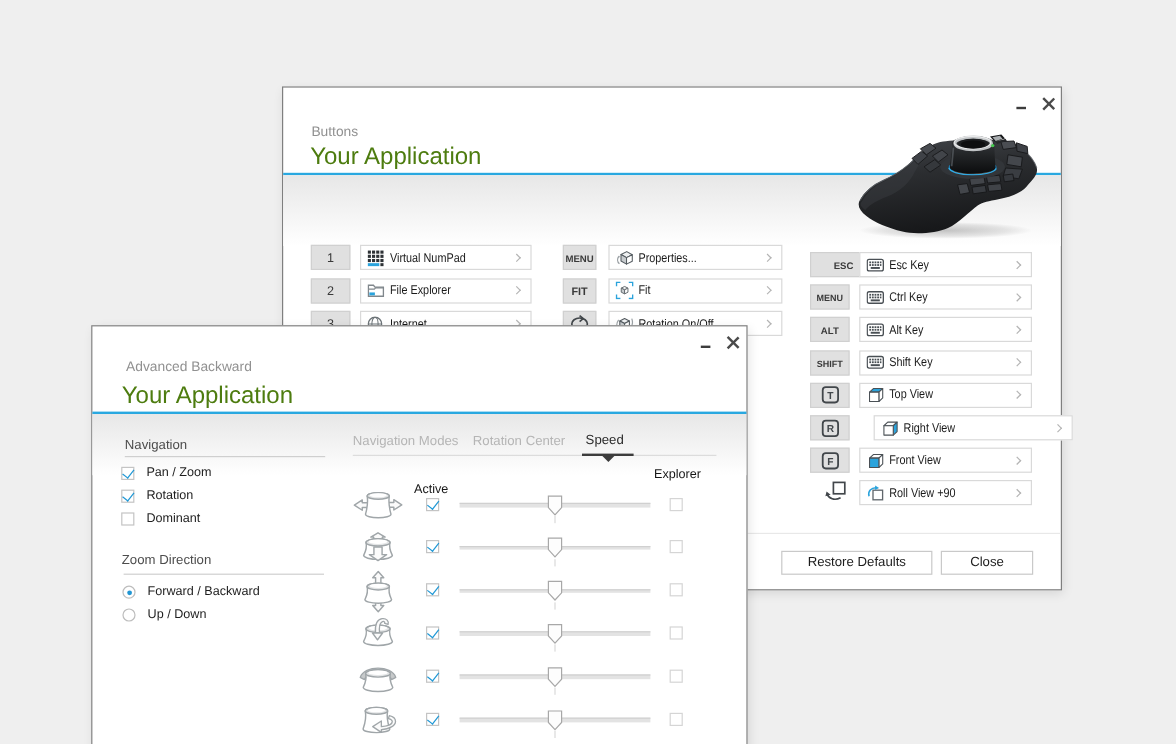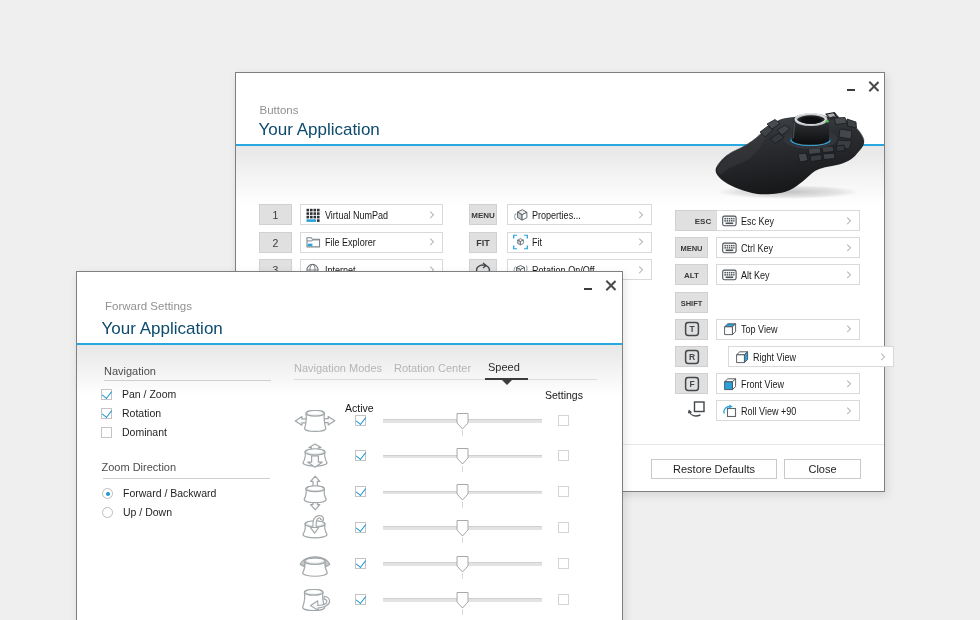--- a/index.html
+++ b/index.html
@@ -2,21 +2,21 @@
 <html><head>
 <meta charset="utf-8">
 <style>
 html,body{margin:0;padding:0}
 body{width:980px;height:620px;background:#efefef;font-family:"Liberation Sans",sans-serif;position:relative;overflow:hidden}
 .win{position:absolute;background:#fff;border:1px solid #7f7f7f;box-shadow:2px 3px 9px rgba(0,0,0,.11)}
 .abs{position:absolute}
 .blueline{position:absolute;left:0;width:100%;height:2px;background:#29a8e0}
 .grad{position:absolute;left:0;width:100%;background:linear-gradient(#e7e7e7,#ffffff)}
 .subt{position:absolute;font-size:11.5px;color:#919191}
-.title{position:absolute;font-size:17px;color:#0c4a6e}
+.title{position:absolute;font-size:20px;color:#4d7c0f}
 .mindash{position:absolute;width:8px;height:2px;background:#3c3c3c}
 .closex{position:absolute;width:10px;height:10px}
 .closex:before,.closex:after{content:"";position:absolute;left:4.3px;top:-1px;width:1.5px;height:13px;background:#4a4a4a}
 .closex:before{transform:rotate(45deg)}
 .closex:after{transform:rotate(-45deg)}
 .badge{position:absolute;background:#e0e0e0;border:1px solid #d0d0d0;box-sizing:border-box;text-align:center;color:#3a3a3a}
 .field{position:absolute;background:#fff;border:1px solid #d9d9d9;box-sizing:border-box;font-size:10.5px;color:#1a1a1a}
 .field .lbl{position:absolute;left:24px;top:50%;transform:translateY(-50%) scaleX(0.86);transform-origin:0 50%;white-space:nowrap}
 .field .fic{position:absolute;left:5px;top:50%;transform:translateY(-50%)}
 .chev{position:absolute;right:9px;top:50%;width:4.2px;height:4.2px;border-top:1.3px solid #b4b4b4;border-right:1.3px solid #b4b4b4;transform:translateY(-50%) rotate(45deg)}
@@ -262,20 +262,40 @@
           <rect x="6.8" y="6.6" width="1.5" height="1.5"></rect>
           <rect x="9" y="6.6" width="1.5" height="1.5"></rect>
           <rect x="11.2" y="6.6" width="1.3" height="1.5"></rect>
           <rect x="3.6" y="9" width="7.6" height="1.6"></rect>
         </g>
       </svg>
       <span class="lbl">Alt Key</span>
       <span class="chev"></span>
     </div>
 <div class="badge" style="left:439px;top:218.6px;width:33px;height:21px;font-size:7.5px;font-weight:bold;line-height:21px">SHIFT</div>
+<div class="field" style="left:480px;top:218.6px;width:144px;height:21px">
+      <svg class="fic" width="15" height="15" viewBox="0 0 15 15">
+        <rect x="0.7" y="2.6" width="13.4" height="9.6" rx="1.6" fill="#fff" stroke="#494f54" stroke-width="1.1"></rect>
+        <g fill="#494f54">
+          <rect x="2.4" y="4.4" width="1.5" height="1.5"></rect>
+          <rect x="4.6" y="4.4" width="1.5" height="1.5"></rect>
+          <rect x="6.8" y="4.4" width="1.5" height="1.5"></rect>
+          <rect x="9" y="4.4" width="1.5" height="1.5"></rect>
+          <rect x="11.2" y="4.4" width="1.3" height="1.5"></rect>
+          <rect x="2.4" y="6.6" width="1.5" height="1.5"></rect>
+          <rect x="4.6" y="6.6" width="1.5" height="1.5"></rect>
+          <rect x="6.8" y="6.6" width="1.5" height="1.5"></rect>
+          <rect x="9" y="6.6" width="1.5" height="1.5"></rect>
+          <rect x="11.2" y="6.6" width="1.3" height="1.5"></rect>
+          <rect x="3.6" y="9" width="7.6" height="1.6"></rect>
+        </g>
+      </svg>
+      <span class="lbl">Shift Key</span>
+      <span class="chev"></span>
+    </div>
 <div class="badge" style="left:439px;top:245.8px;width:33px;height:21px">
       <svg class="bic" width="16" height="16" viewBox="0 0 16 16">
         <rect x="1.6" y="1.6" width="12.8" height="12.8" rx="2.6" fill="none" stroke="#42474b" stroke-width="1.5"></rect>
         <text x="8" y="11.3" text-anchor="middle" font-family="Liberation Sans,sans-serif" font-size="8.5" font-weight="bold" fill="#42474b">T</text>
       </svg>
     </div>
 <div class="field" style="left:480px;top:245.8px;width:144px;height:21px">
       <svg class="fic" width="15" height="15" viewBox="0 0 15 15">
         <path d="M2.6 5.3 L5.8 2.3 L13.6 2.3 L10.4 5.3 z" fill="#2aa3dc" stroke="#4a5055" stroke-width="0.9" stroke-linejoin="round"></path>
         <path d="M10.4 5.3 L13.6 2.3 L13.6 10.1 L10.4 13.1 z" fill="#fff" stroke="#4a5055" stroke-width="0.9" stroke-linejoin="round"></path>
@@ -328,21 +348,21 @@
         <path d="M7.3 0.6 L10.6 2.6 L7.2 4.4 z" fill="#2aa3dc"></path>
       </svg>
       <span class="lbl">Roll View +90</span>
       <span class="chev"></span>
     </div>
 <div class="abs" style="left:0;top:371px;width:100%;height:1px;background:#e8e8e8"></div>
 <div class="btn" style="left:415px;top:386px;width:126px;height:20px;line-height:19px">Restore Defaults</div>
 <div class="btn" style="left:548px;top:386px;width:77px;height:20px;line-height:19px">Close</div>
 </div>
 <div class="win" id="frontwin" style="left:76px;top:271px;width:545px;height:360px">
-<div class="subt" style="left:28px;top:28px">Forward Settings</div>
+<div class="subt" style="left:28px;top:28px">Advanced Backward</div>
 <div class="title" style="left:24.5px;top:47px">Your Application</div>
 <div class="mindash" style="left:507px;top:16px"></div>
 <div class="closex" style="left:529px;top:8px"></div>
 <div class="blueline" style="top:71px"></div>
 <div class="grad" style="top:73px;height:51px"></div>
 <div class="seclbl" style="left:27px;top:93px">Navigation</div>
 <div class="secline" style="left:27px;top:107.5px;width:167px"></div>
 <div class="cb on" style="left:24px;top:117px"></div>
 <div class="lab" style="left:45px;top:116px">Pan / Zoom</div>
 <div class="cb on" style="left:24px;top:136px"></div>
@@ -355,21 +375,21 @@
 <div class="lab" style="left:46px;top:215px">Forward / Backward</div>
 <div class="radio " style="left:25px;top:235px"></div>
 <div class="lab" style="left:46px;top:234px">Up / Down</div>
 <div class="tab" style="left:217px;top:89.5px">Navigation Modes</div>
 <div class="tab" style="left:317px;top:89.5px">Rotation Center</div>
 <div class="tab" style="left:411px;top:88.5px;color:#2c2c2c">Speed</div>
 <div class="abs" style="left:217px;top:107px;width:303px;height:1px;background:#dcdcdc"></div>
 <div class="abs" style="left:408px;top:105.5px;width:43px;height:2.5px;background:#3c3c3c"></div>
 <div class="abs" style="left:424.5px;top:108px;width:0;height:0;border-left:5px solid transparent;border-right:5px solid transparent;border-top:5px solid #3c3c3c"></div>
 <div class="abs" style="left:268px;top:130px;font-size:10.5px;color:#161616">Active</div>
-<div class="abs" style="left:468px;top:116.5px;font-size:10.5px;color:#161616">Settings</div>
+<div class="abs" style="left:468px;top:116.5px;font-size:10.5px;color:#161616">Explorer</div>
 <div class="abs" style="left:214px;top:129px;width:48px;height:40px"><svg width="48" height="40" viewBox="0 0 48 40">
         <path d="M 4.3 19.9 L 10.9 15.6 L 10.9 17.9 L 16.3 17.9 L 16.3 21.9 L 10.9 21.9 L 10.9 24.2 Z" fill="#fbfbfb" stroke="#a0a6a9" stroke-width="1.2" stroke-linejoin="round"></path>
         <path d="M 43.8 19.7 L 37.2 15.4 L 37.2 17.7 L 31.8 17.7 L 31.8 21.7 L 37.2 21.7 L 37.2 24 Z" fill="#fbfbfb" stroke="#a0a6a9" stroke-width="1.2" stroke-linejoin="round"></path>
         <path d="M 15 12.3 C 16 19.14 14.58 23.7 13.6 27.5 A 10.6 2.968 0 0 0 34.8 27.5 C 33.82 23.7 32.4 19.14 33.4 12.3 A 9.2 2.76 0 0 0 15 12.3 Z" fill="#fff" stroke="#a0a6a9" stroke-width="1.2" stroke-linejoin="round"></path>
         <ellipse cx="24.2" cy="12.3" rx="9.2" ry="2.76" fill="#e3e5e6" stroke="#a0a6a9" stroke-width="1.2"></ellipse>
         <ellipse cx="24.2" cy="11.7" rx="7.176" ry="1.7112" fill="#fff" stroke="none"></ellipse>
       </svg></div>
 <div class="cb on" style="left:278px;top:142.5px"></div>
 <div class="sliderline" style="left:306px;top:147px;width:159px"></div>
 <div class="abs" style="left:384.5px;top:158px;width:1px;height:6px;background:#d9d9d9"></div>

